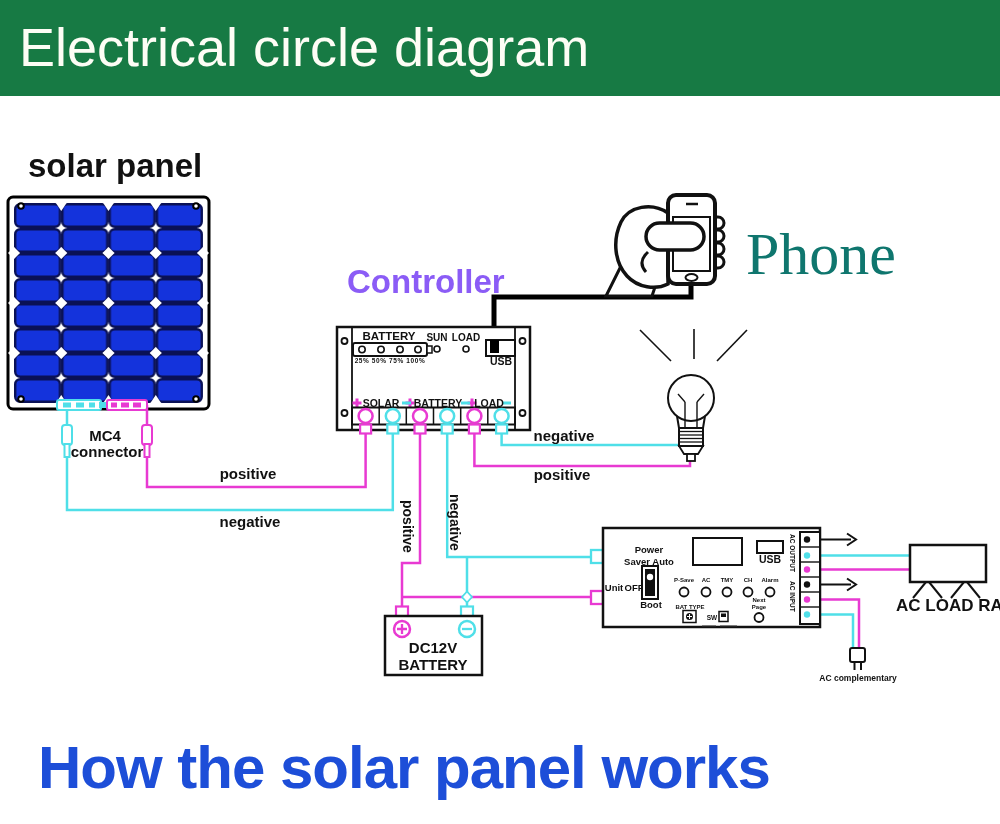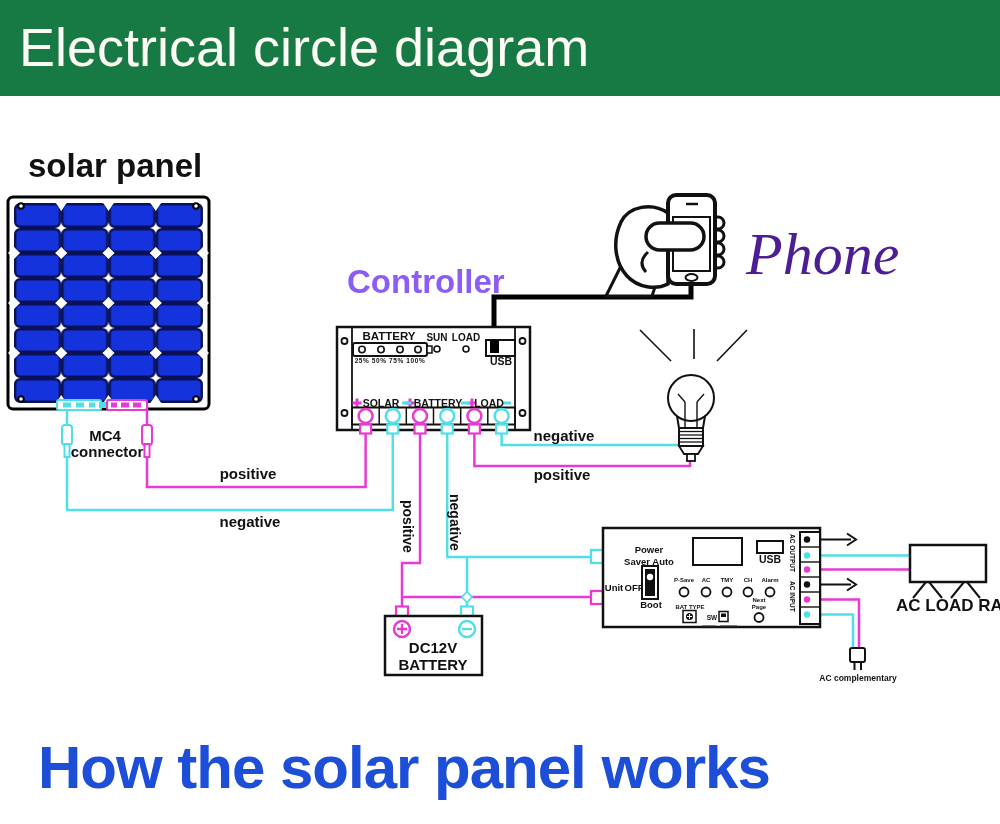--- a/index.html
+++ b/index.html
@@ -7,22 +7,22 @@
     width:1000px;height:824px;position:relative;background:#fff;overflow:hidden;
     font-family:"Liberation Sans",sans-serif;
   }
   .header{
     position:absolute;left:0;top:0;width:1000px;height:96px;background:#177a44;
     color:#fdfdf5;font-size:54px;font-weight:400;line-height:94px;padding-left:19px;
     box-sizing:border-box;letter-spacing:0px;
   }
   .solar-label{position:absolute;left:28px;top:147px;font-size:33px;font-weight:700;color:#111;}
   .controller-label{position:absolute;left:347px;top:215px;font-size:33px;font-weight:700;color:#8b5cf6;margin-top:48px;}
-  .phone-label{position:absolute;left:746px;top:220px;font-size:60px;font-weight:400;color:#4c1d95;
-    font-family:"Liberation Serif",serif;font-style:italic;}
+  .phone-label{position:absolute;left:746px;top:220px;font-size:60px;font-weight:400;color:#0f766e;
+    font-family:"Liberation Serif",serif;}
   .footer-title{position:absolute;left:38px;top:733px;font-size:60px;font-weight:700;color:#1d4ed8;letter-spacing:-1px;}
   svg{position:absolute;left:0;top:0;}
   svg text{font-family:"Liberation Sans",sans-serif;fill:#111;}
   .lbl{font-weight:700;font-size:15px;}
   .vlbl{font-weight:700;font-size:14px;}
 </style>
 </head>
 <body>
 
 <svg width="1000" height="824" viewBox="0 0 1000 824">

